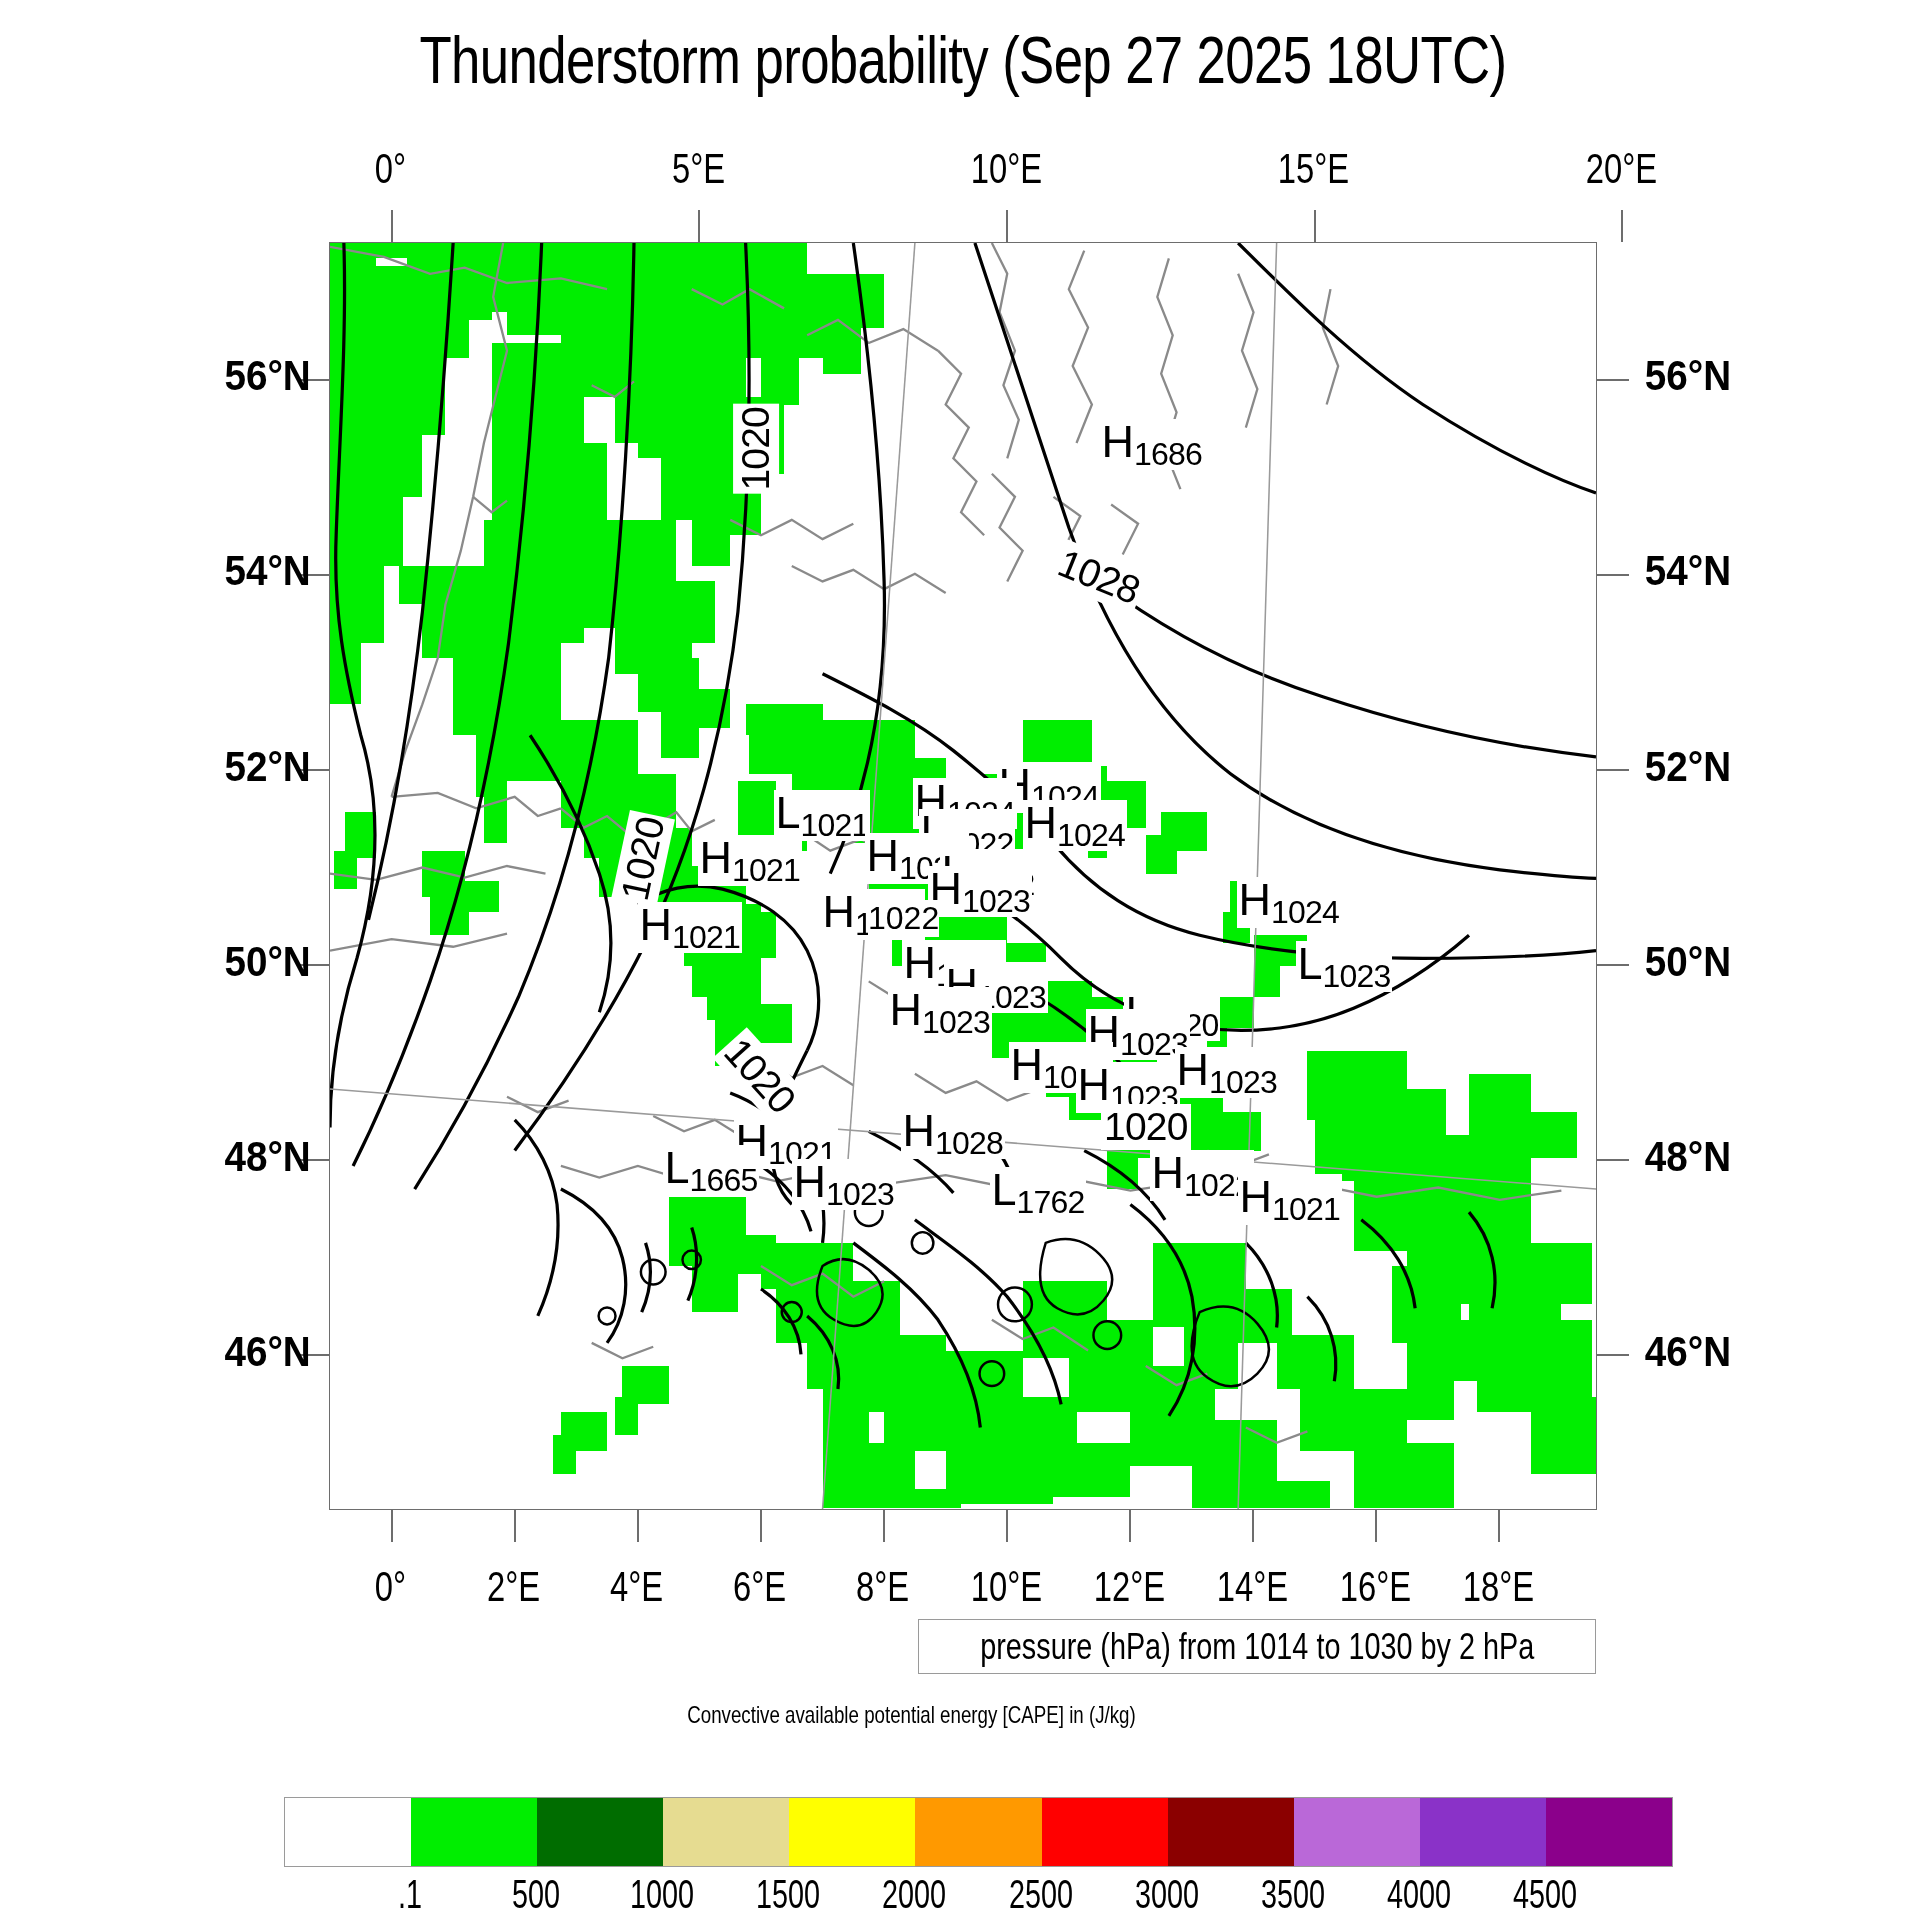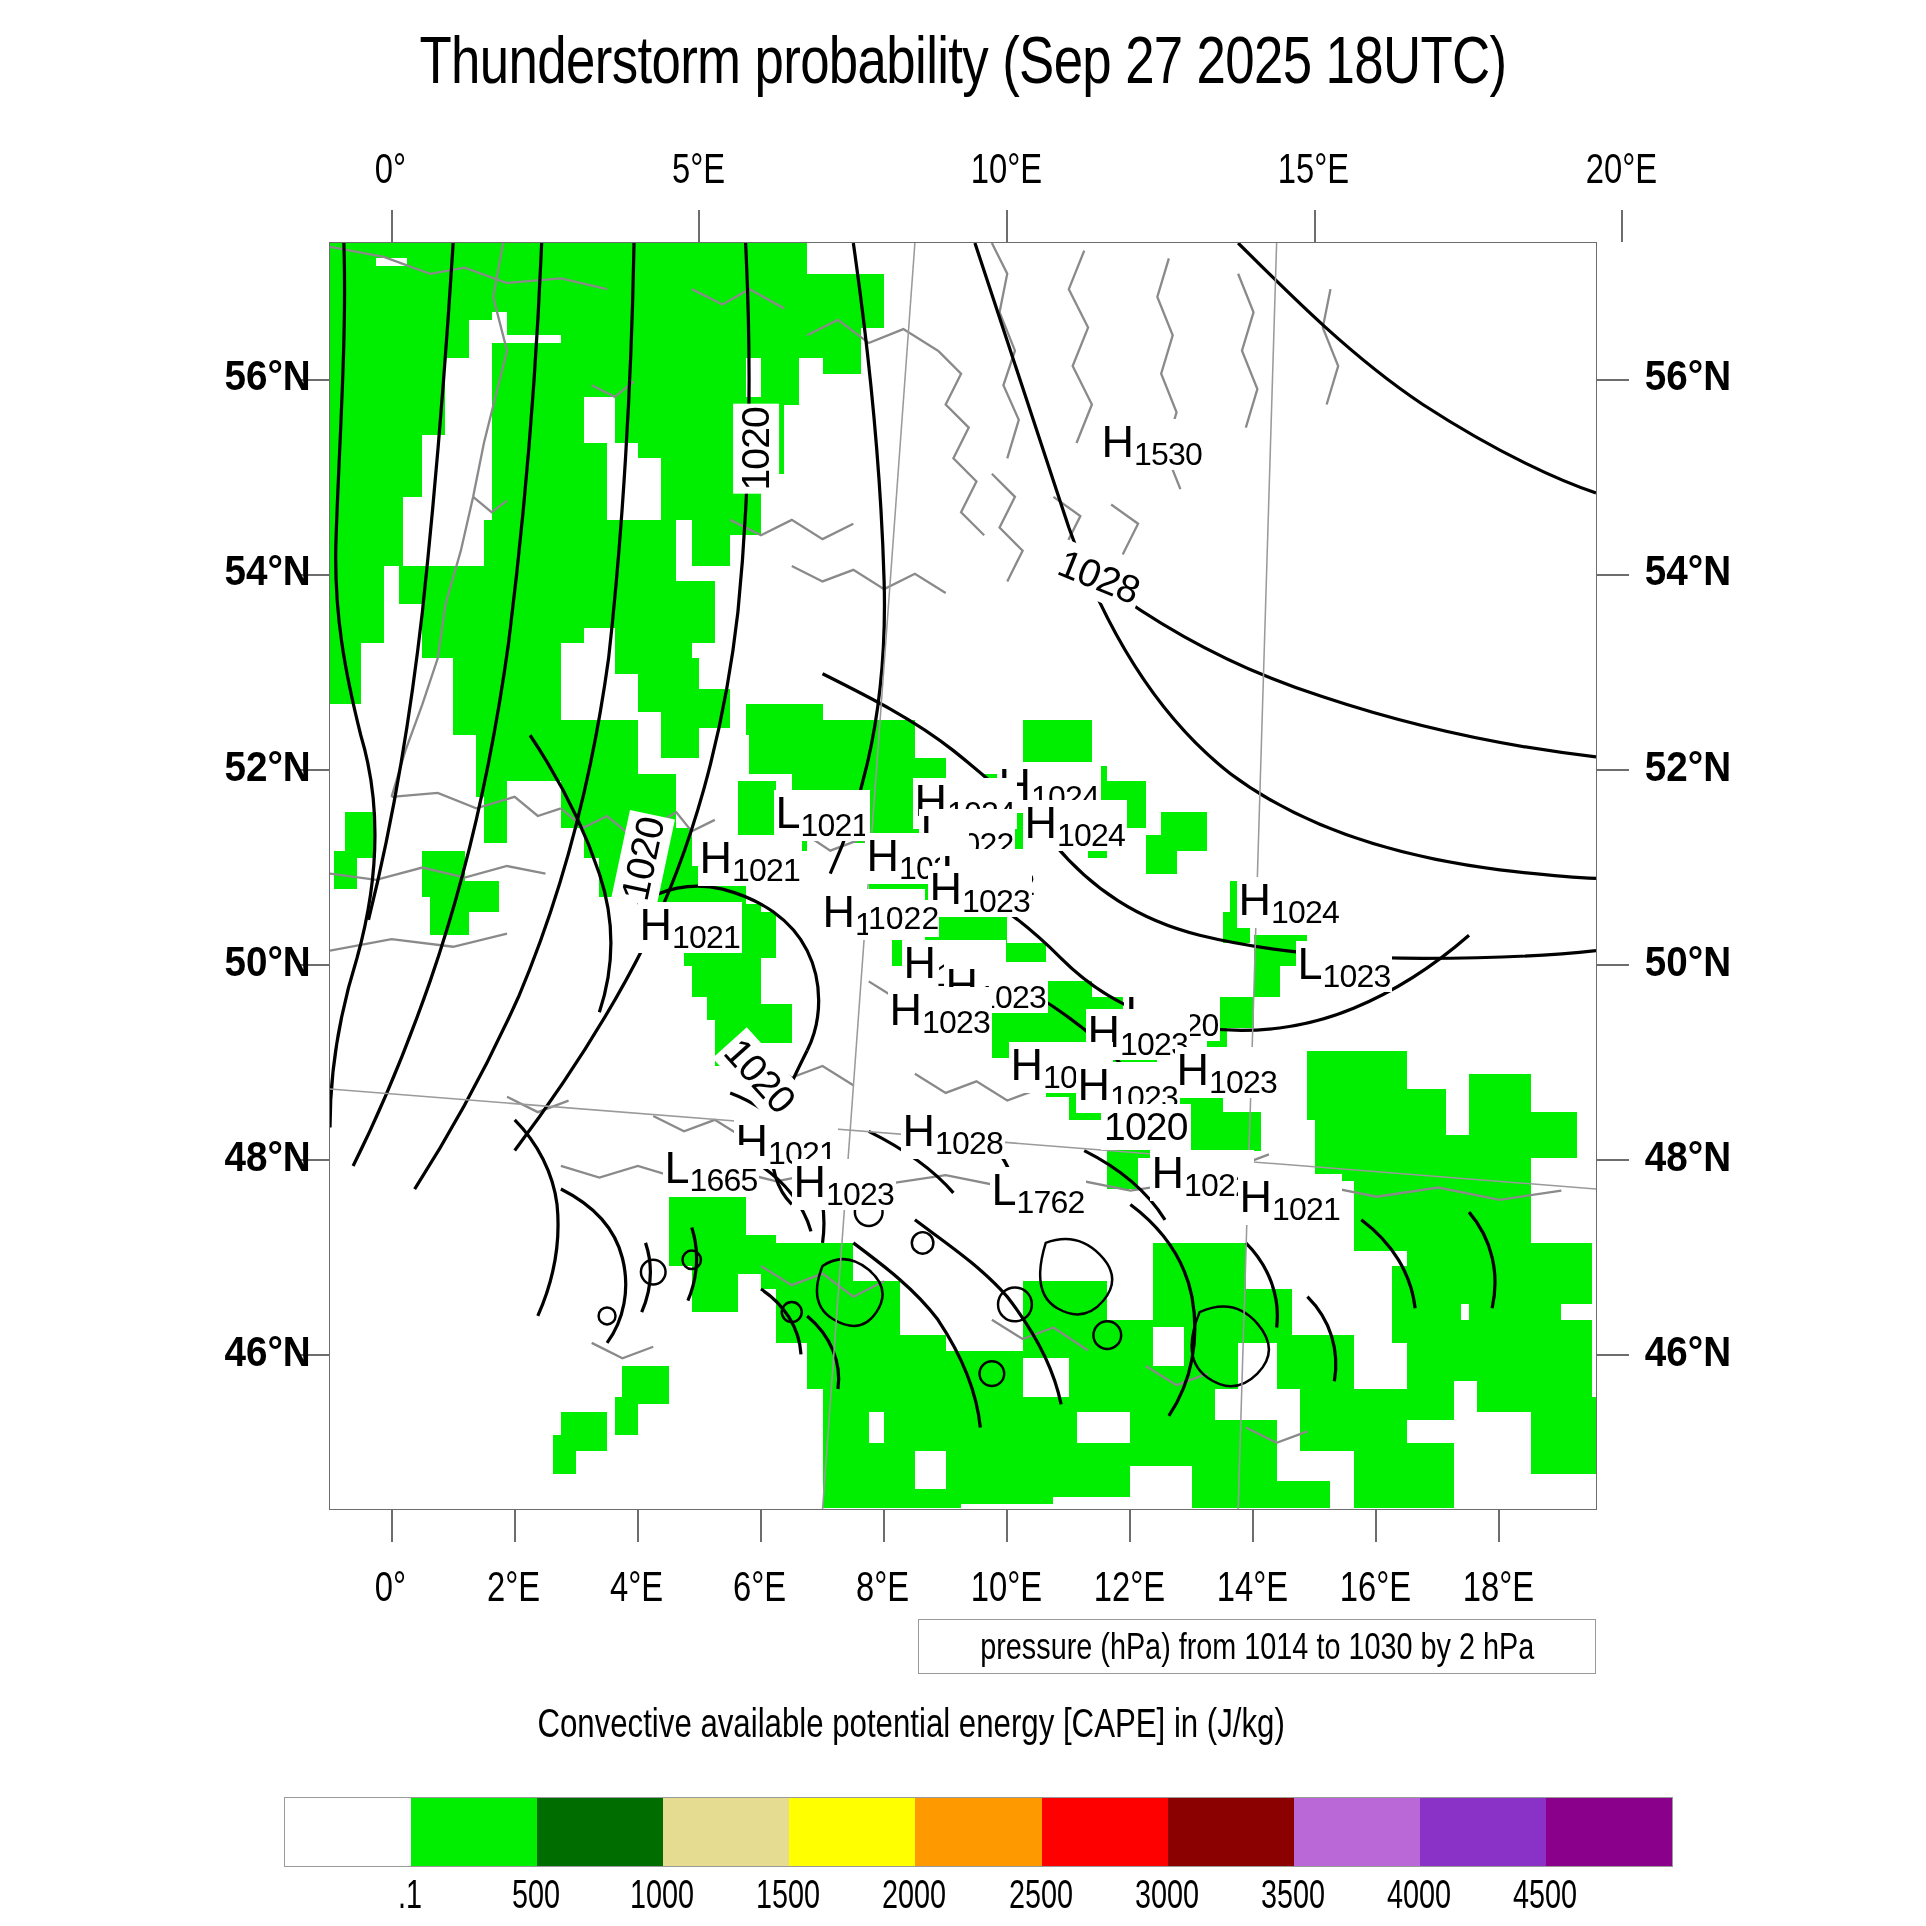--- a/index.html
+++ b/index.html
@@ -32,21 +32,21 @@
   #pressure-legend{
     position:absolute;left:918px;top:1619px;width:678px;height:55px;
     border:1.5px solid #9a9a9a;box-sizing:border-box;background:#fff;
     display:flex;align-items:center;justify-content:center;
   }
   #pressure-legend span{font-size:36px;transform:scaleX(.80);white-space:nowrap;
      font-family:"Liberation Sans",sans-serif;}
 
   
   #cbar-title{position:absolute;left:0;top:1701px;width:1822px;text-align:center;
-    font-size:40px;font-family:"Liberation Sans",sans-serif;text-decoration:underline;}
+    font-size:24px;font-family:"Liberation Sans",sans-serif;text-decoration:underline;}
   #cbar-title span{display:inline-block;transform:scaleX(.78);white-space:nowrap;}
   #colorbar{position:absolute;left:284px;top:1797px;width:1387px;height:68px;
     display:flex;border:0.8px solid #9a9a9a;box-sizing:content-box;}
   #colorbar .seg{flex:1 1 0;height:100%;}
   #cbar-ticks{position:absolute;left:284px;top:1872px;width:1387px;height:54px;}
   .cbtick{position:absolute;top:0;font-size:40px;text-align:center;
           font-family:"Liberation Sans",sans-serif;white-space:nowrap;
           transform:translateX(-50%) scaleX(.72);transform-origin:50% 50%;}
 
   
@@ -208,21 +208,21 @@
     </g>
 
     <g fill="none" stroke="#9a9a9a" stroke-width="2">
       <path d="M0 1100 L1645 1230"></path>
       <path d="M760 0 L640 1646"></path>
       <path d="M1230 0 L1180 1646"></path>
     </g>
   </svg>
 
   <div id="pressure-centers">
-      <div class="hl" style="left: 770px; top: 176px;"><span class="big">H</span><span class="sub">1530</span></div>
+      <div class="hl" style="left: 770px; top: 176px;"><span class="big">H</span><span class="sub">1686</span></div>
       <div class="hl" style="left: 667px; top: 519px;"><span class="big">H</span><span class="sub">1024</span></div>
       <div class="hl" style="left: 693px; top: 557px;"><span class="big">H</span><span class="sub">1024</span></div>
       <div class="hl" style="left: 444px; top: 547px;"><span class="big">L</span><span class="sub">1021</span></div>
       <div class="hl" style="left: 583px; top: 535px;"><span class="big">H</span><span class="sub">1024</span></div>
       <div class="hl" style="left: 589px; top: 566px;"><span class="big">L</span><span class="sub">1022</span></div>
       <div class="hl" style="left: 368px; top: 592px;"><span class="big">H</span><span class="sub">1021</span></div>
       <div class="hl" style="left: 535px; top: 590px;"><span class="big">H</span><span class="sub">1024</span></div>
       <div class="hl" style="left: 610px; top: 606px;"><span class="big">L</span><span class="sub">1022</span></div>
       <div class="hl" style="left: 598px; top: 623px;"><span class="big">H</span><span class="sub">1023</span></div>
       <div class="hl" style="left: 907px; top: 634px;"><span class="big">H</span><span class="sub">1024</span></div>

